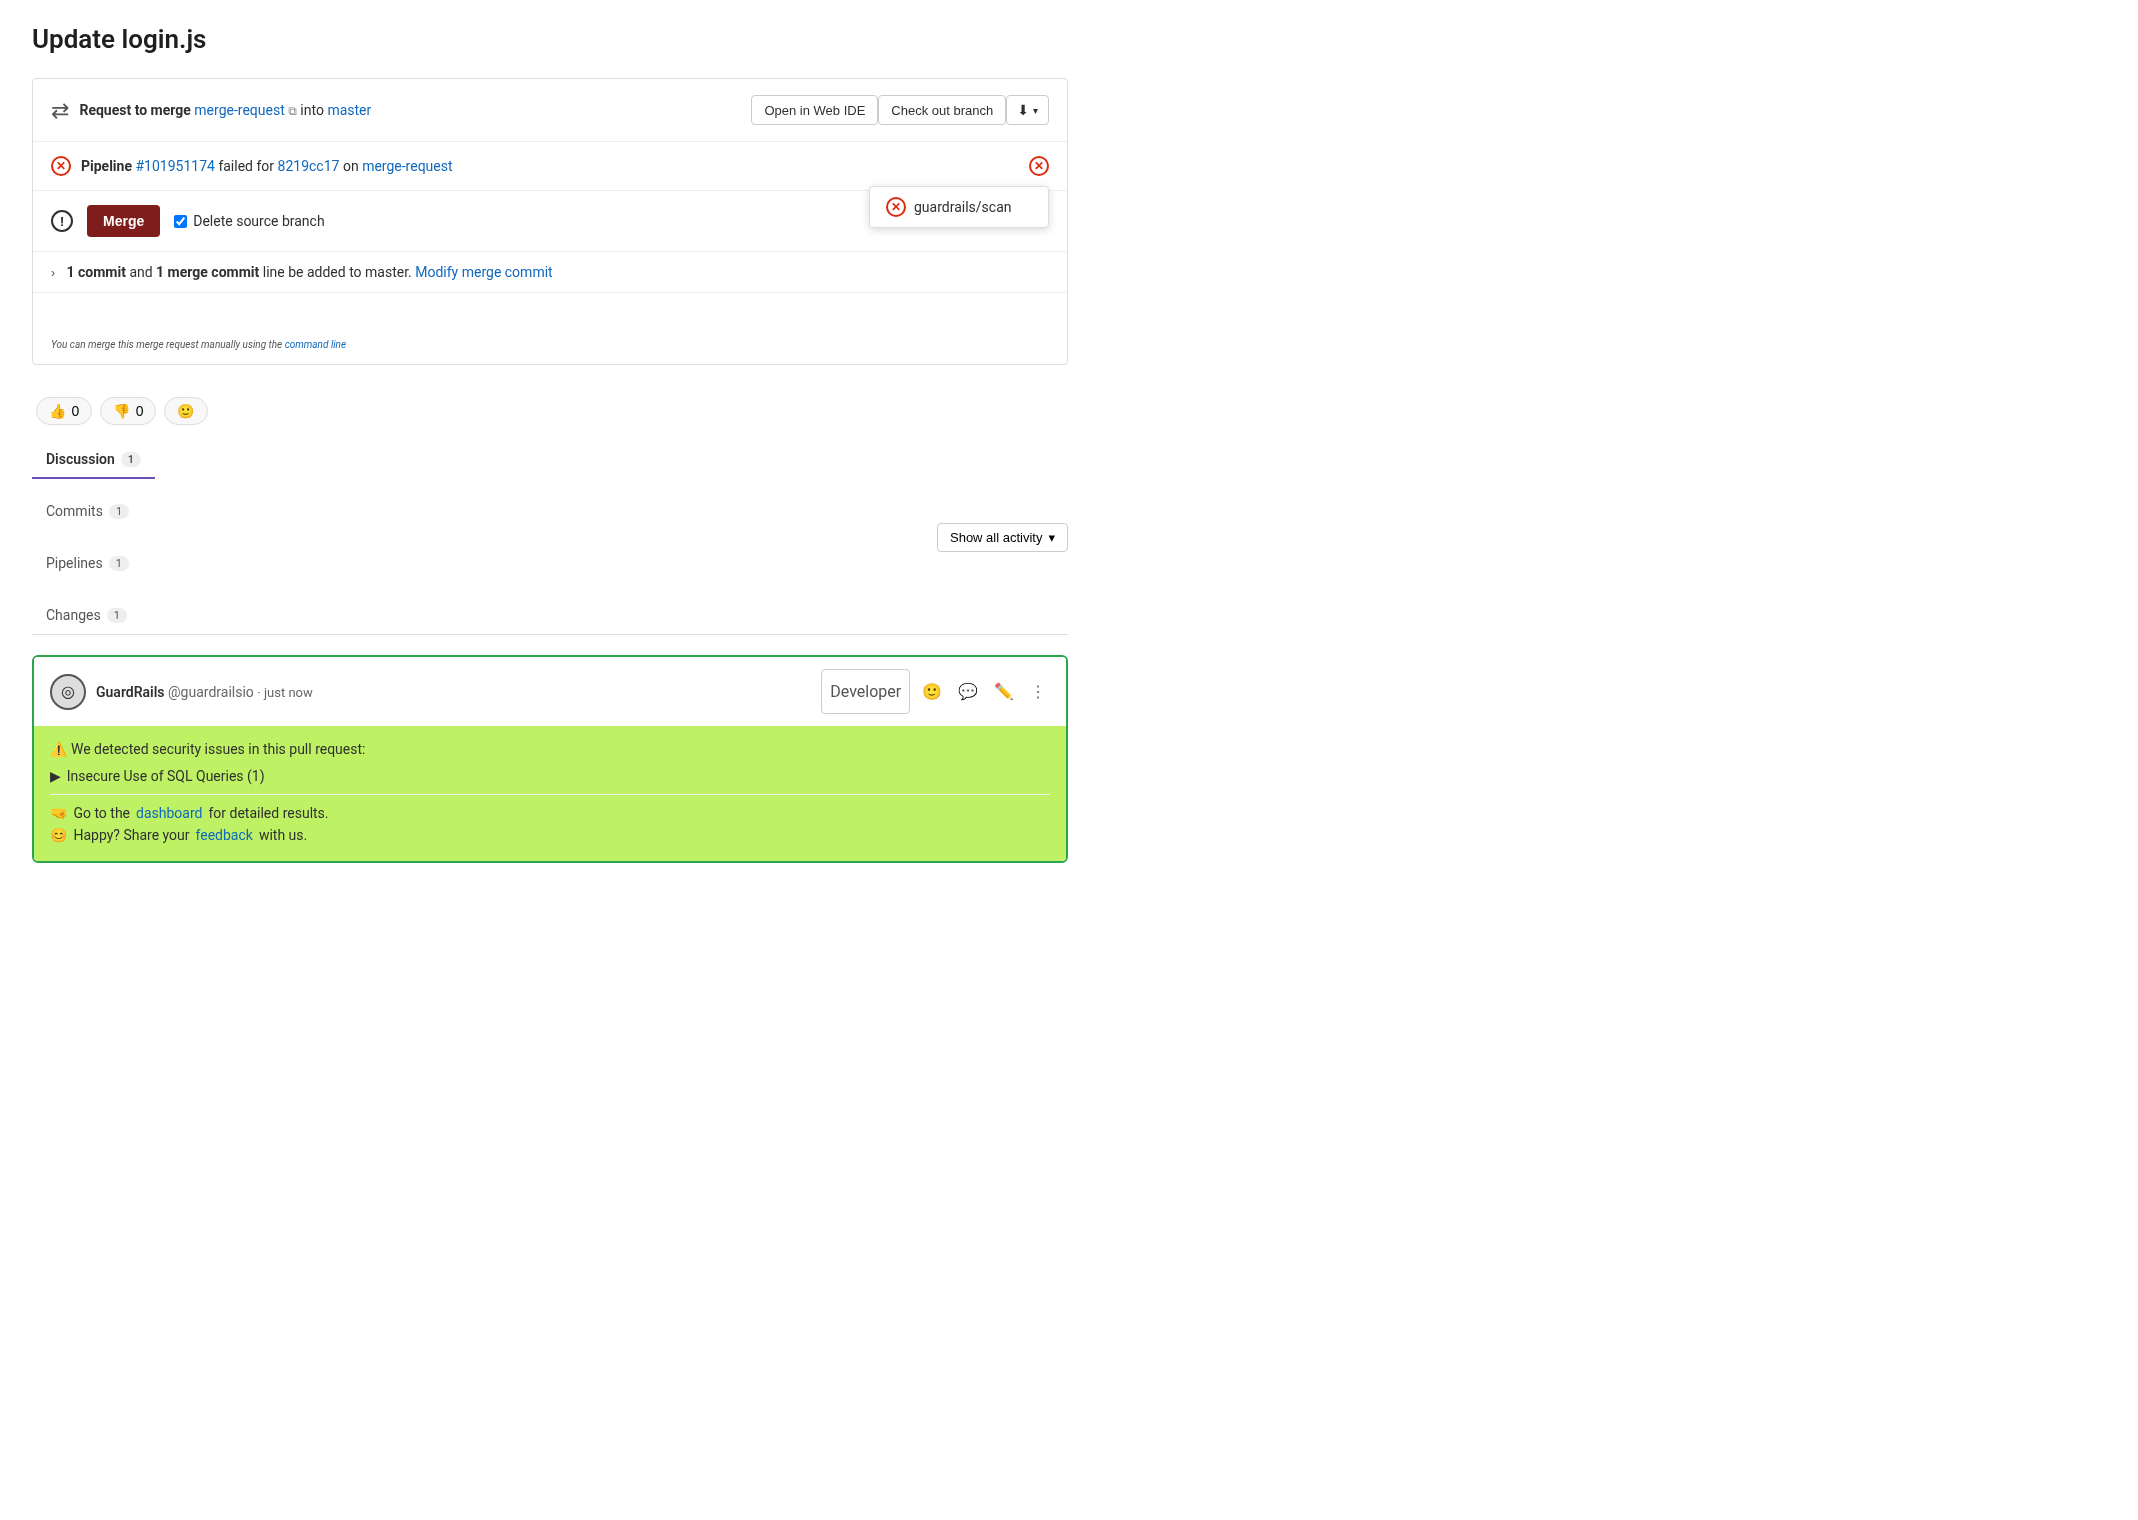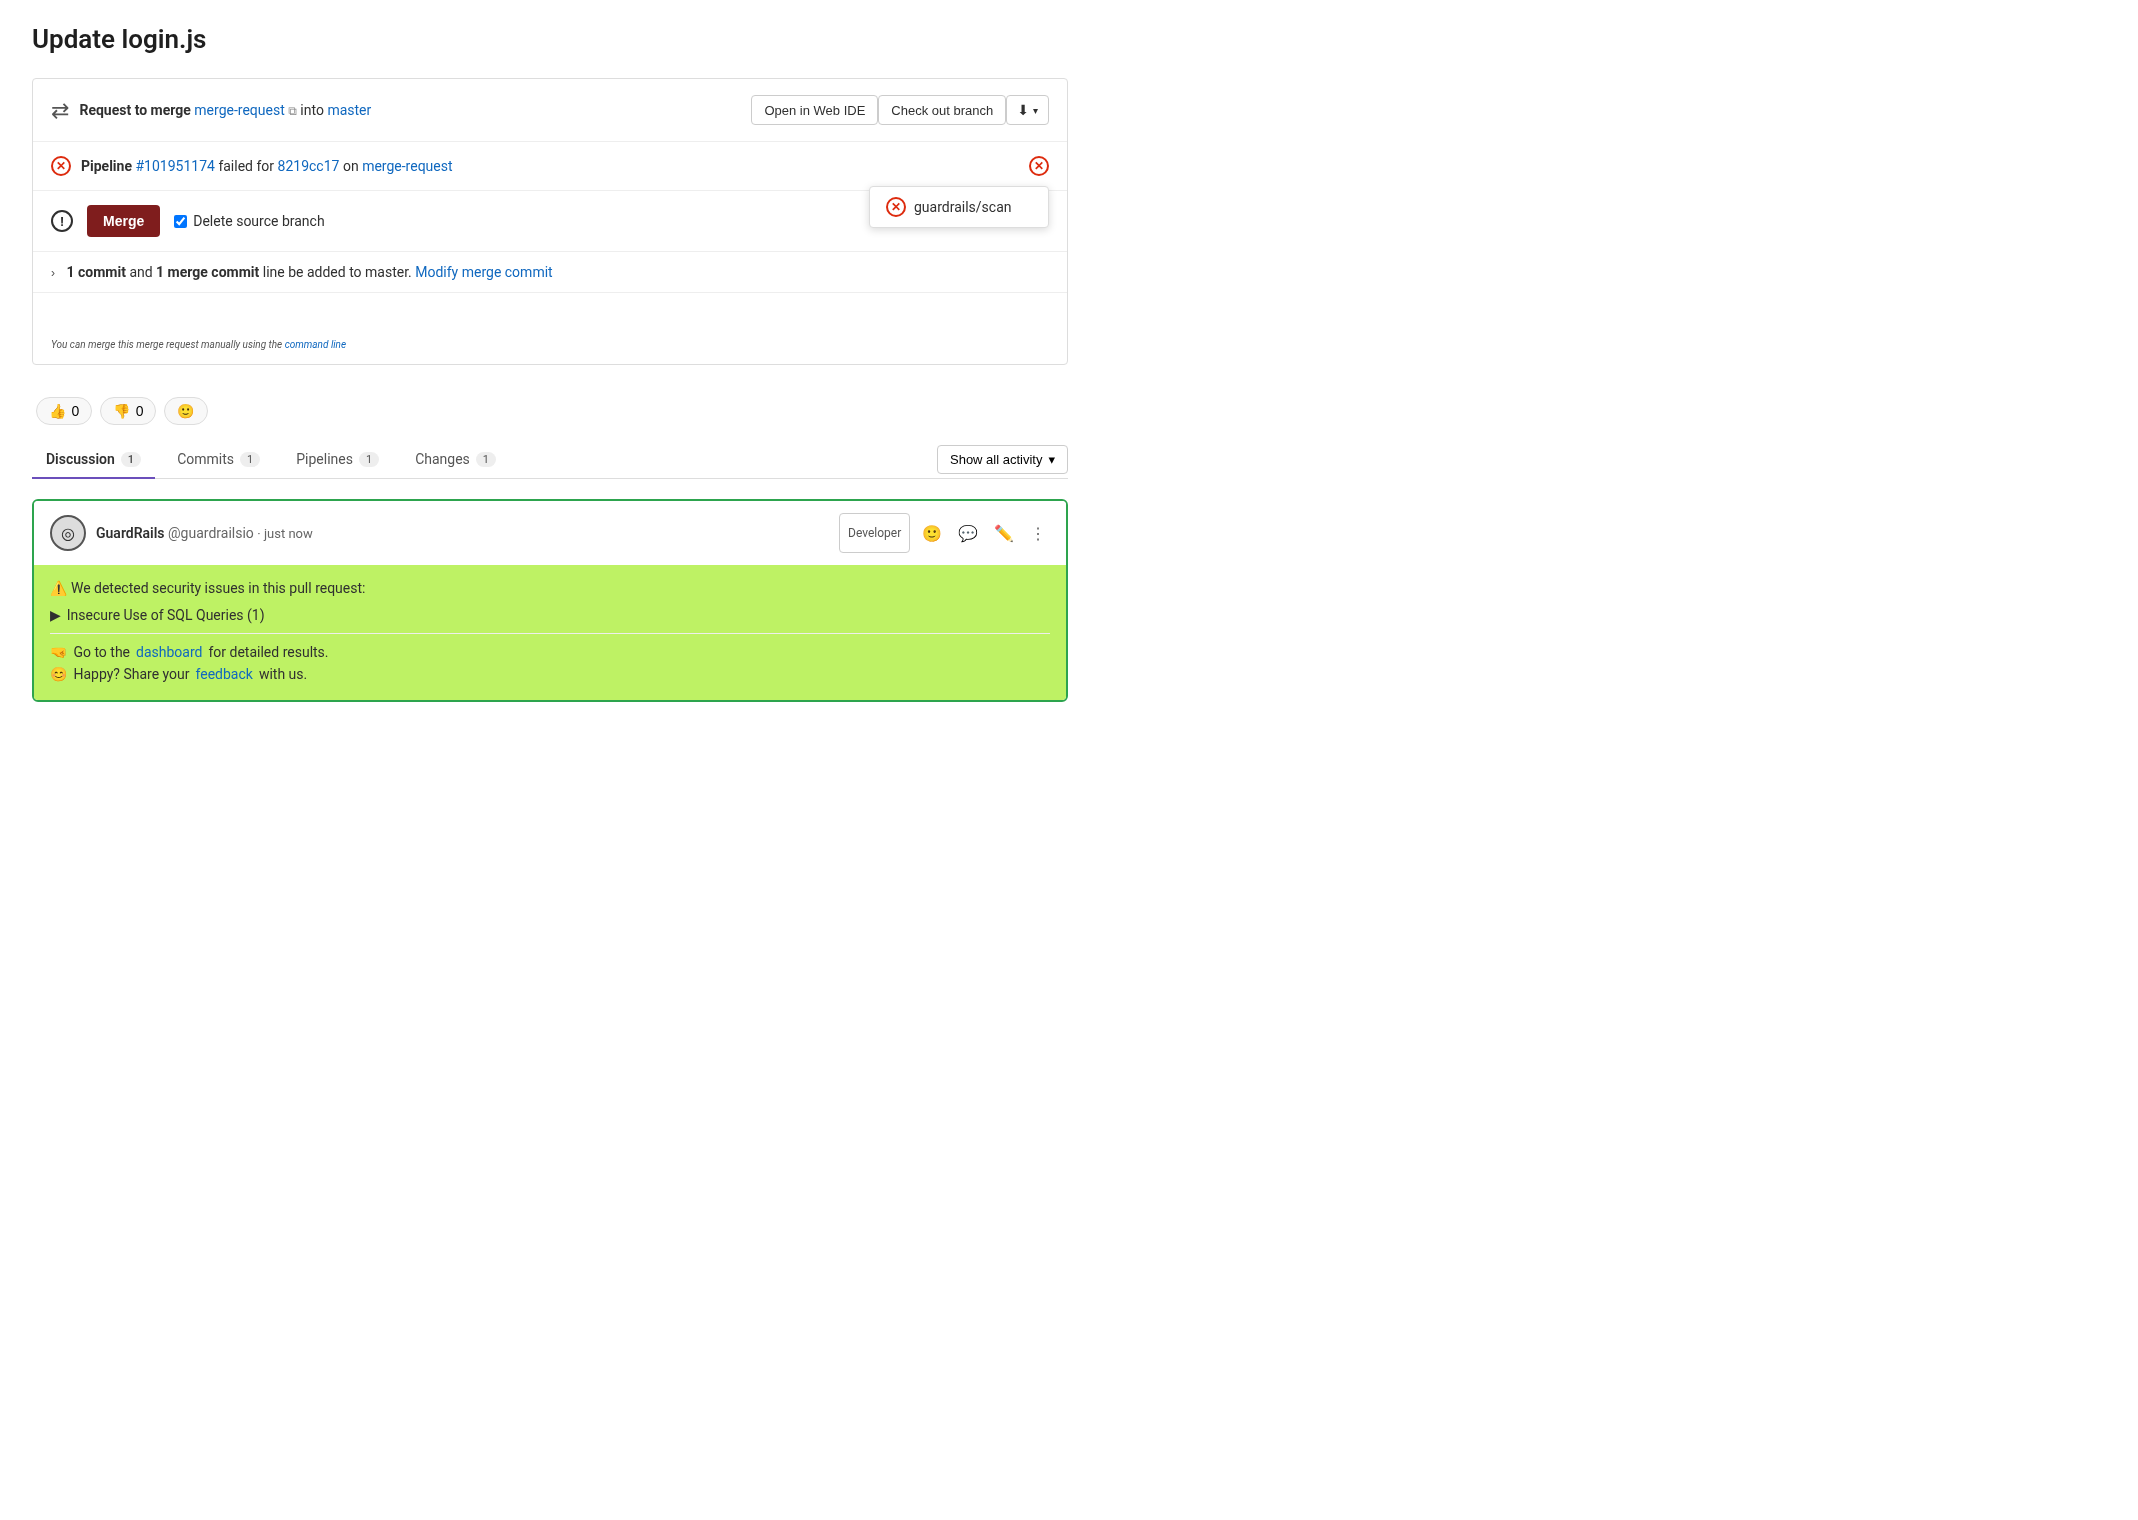--- a/index.html
+++ b/index.html
@@ -207,21 +207,22 @@
     .tabs-bar {
       display: flex;
       align-items: center;
       justify-content: space-between;
       border-bottom: 1px solid #ddd;
       margin-bottom: 20px;
     }
     .tabs-left {
       display: flex;
       align-items: flex-start;
-      gap: 8px;
+      gap: 15px;
+      flex-direction: column;
     }
     .tab-item {
       padding: 10px 14px;
       font-size: 14px;
       cursor: pointer;
       color: #555;
       border-bottom: 2px solid transparent;
       margin-bottom: -1px;
       display: flex;
       align-items: center;
@@ -299,21 +300,21 @@
     }
     .comment-header-right {
       display: flex;
       align-items: center;
       gap: 8px;
     }
     .developer-badge {
       border: 1px solid #ccc;
       border-radius: 4px;
       padding: 12px 8px;
-      font-size: 12px;
+      font-size: 16px;
       color: #555;
     }
     .icon-btn {
       background: none;
       border: none;
       cursor: pointer;
       font-size: 16px;
       color: #666;
       padding: 2px 4px;
     }

